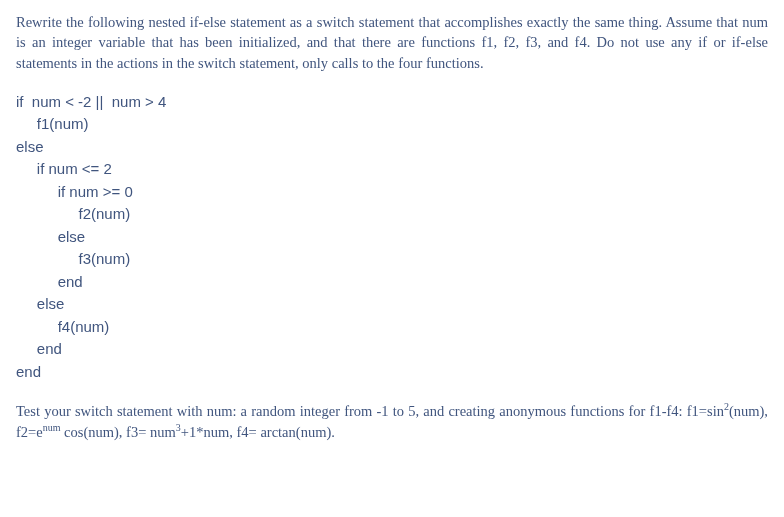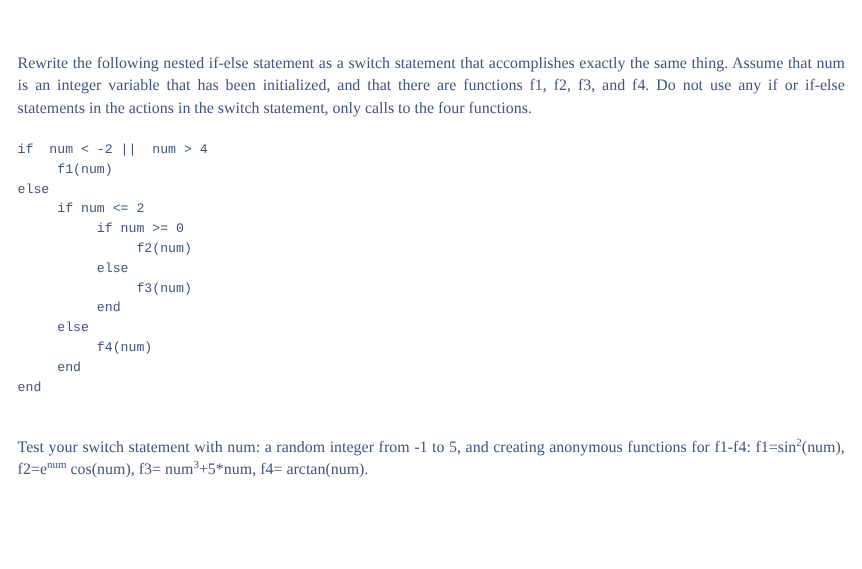--- a/index.html
+++ b/index.html
@@ -9,28 +9,27 @@
       color: #40557e;
       width: 784px;
       height: 517px;
       box-sizing: border-box;
       font-size: 14.5px;
       line-height: 1.4;
     }
     .paragraph {
       text-align: justify;
       margin-bottom: 18px;
-      margin-top: 36px;
     }
     .code-block {
-      font-family: Liberation Mono, monospace;
+      font-family: Liberation Sans, sans-serif;
       white-space: pre;
-      font-size: 12px;
+      font-size: 15px;
       line-height: 1.5;
-      margin-bottom: 2px;
+      margin-bottom: 18px;
     }
     .sup {
       font-size: 10px;
       vertical-align: super;
       line-height: 0;
     }
   </style>
 </head>
 <body>
 
@@ -46,14 +45,14 @@
 <span>               f2(num)</span>
 <span>          else</span>
 <span>               f3(num)</span>
 <span>          end</span>
 <span>     else</span>
 <span>          f4(num)</span>
 <span>     end</span>
 <span>end</span></div>
 
 <div class="paragraph">
-  <span>Test your switch statement with num: a random integer from -1 to 5, and creating anonymous functions for f1-f4: f1=sin</span><span class="sup">2</span><span>(num), f2=e</span><span class="sup">num</span><span> cos(num), f3= num</span><span class="sup">3</span><span>+5*num, f4= arctan(num).</span>
+  <span>Test your switch statement with num: a random integer from -1 to 5, and creating anonymous functions for f1-f4: f1=sin</span><span class="sup">2</span><span>(num), f2=e</span><span class="sup">num</span><span> cos(num), f3= num</span><span class="sup">3</span><span>+1*num, f4= arctan(num).</span>
 </div>
 
 </body></html>

